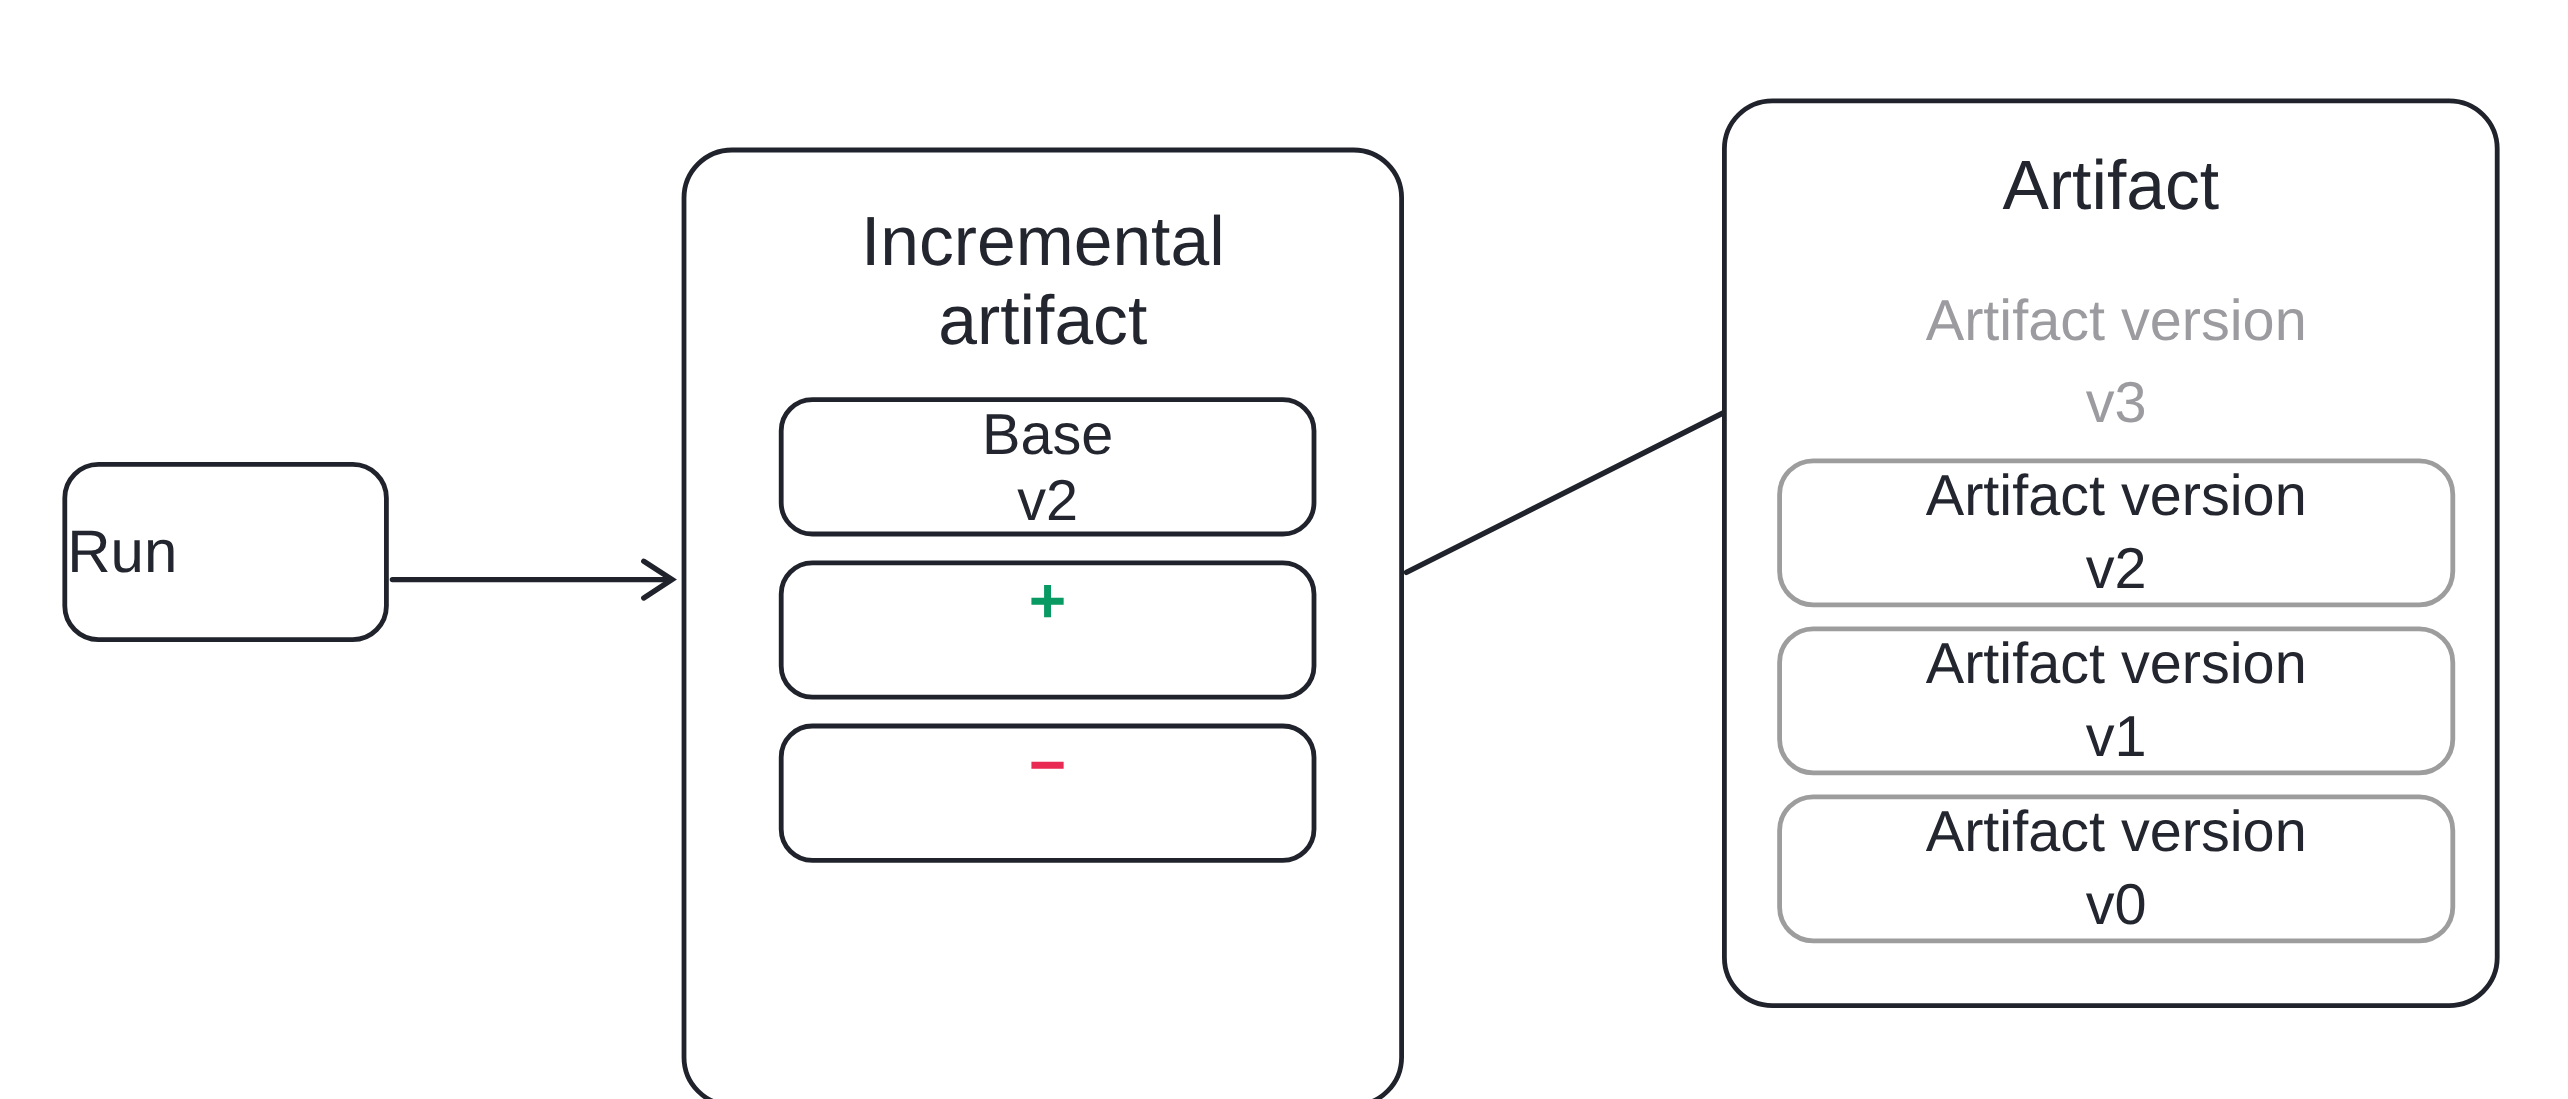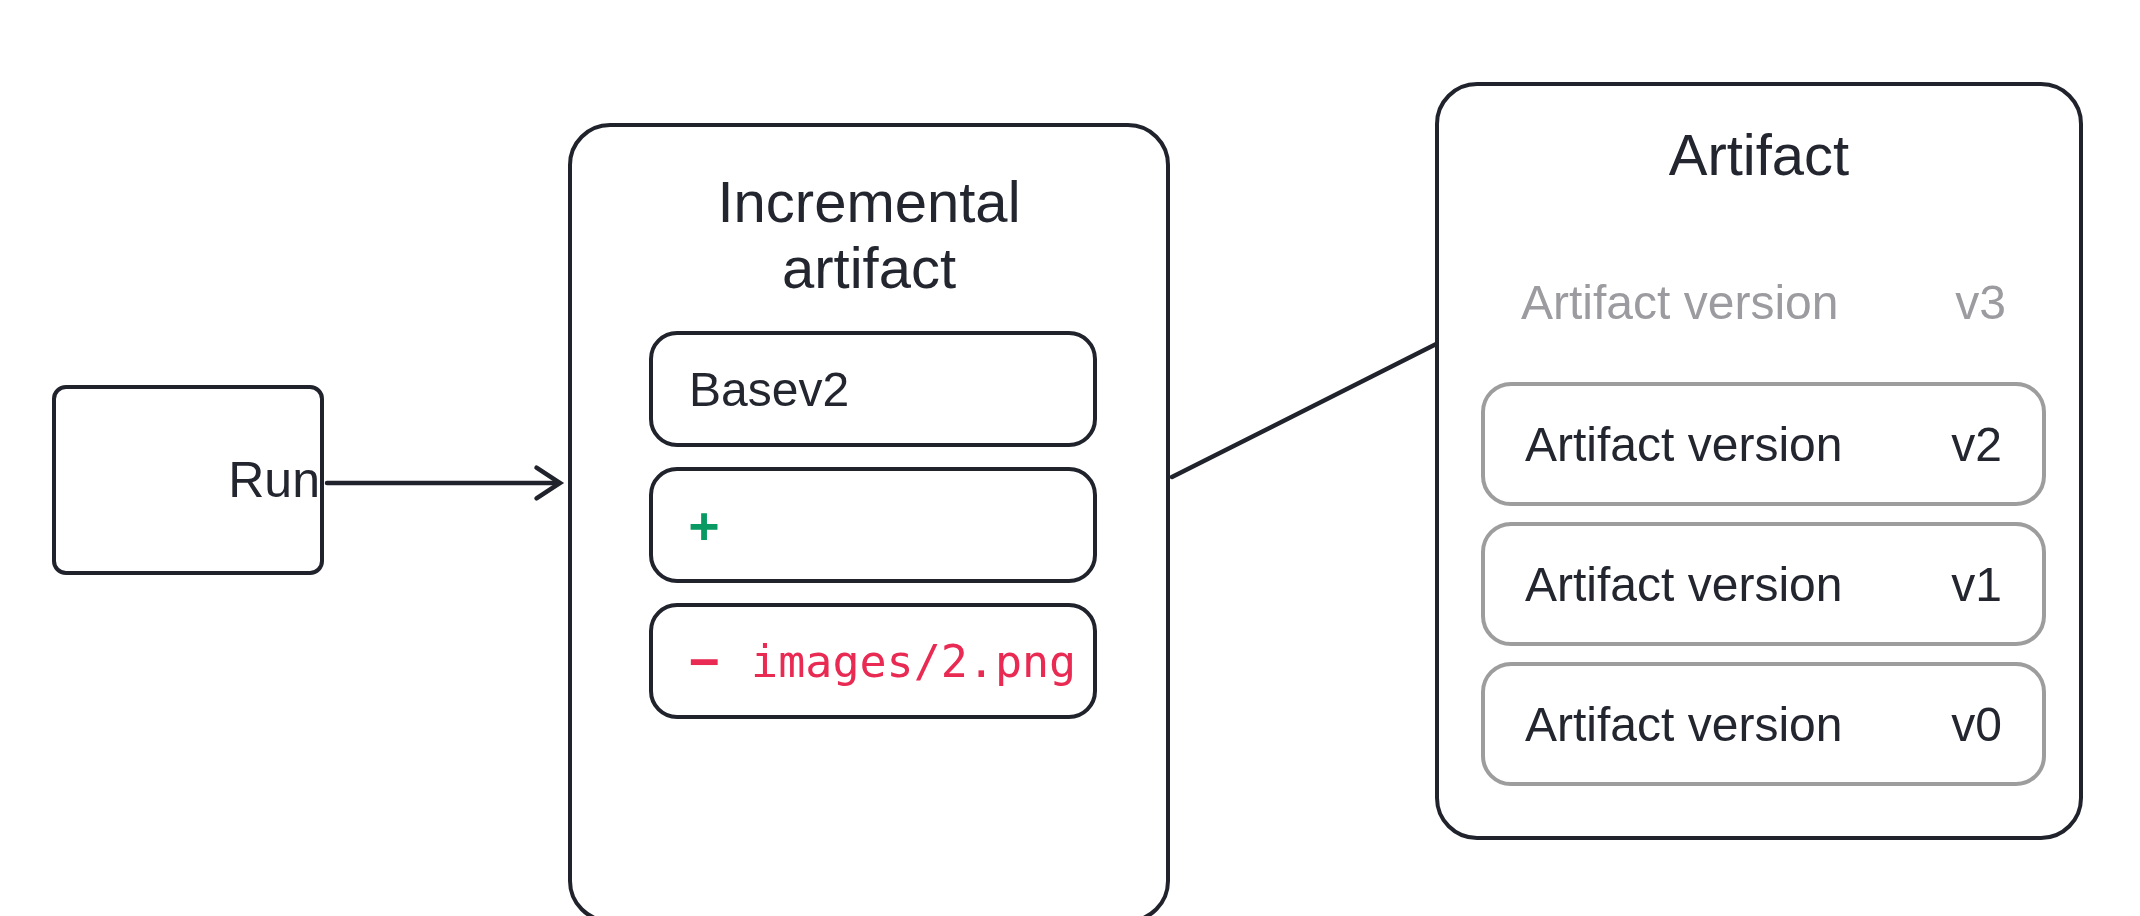--- a/index.html
+++ b/index.html
@@ -5,34 +5,34 @@
   html,body{margin:0;padding:0;background:#ffffff;}
   body{font-family:"Liberation Sans", sans-serif;}
   .canvas{position:relative;width:2140px;height:916px;background:#ffffff;overflow:hidden;}
 
   .arrows{position:absolute;left:0;top:0;}
   .arrow-line{stroke:#20232c;stroke-width:4.5;fill:none;stroke-linecap:round;}
   .arrow-head{stroke:#20232c;stroke-width:4.5;fill:none;stroke-linecap:round;stroke-linejoin:miter;}
   .dashed-rect{stroke:#9d9d9d;stroke-width:4.5;stroke-dasharray:27 17;fill:none;}
 
   .node{position:absolute;background:#ffffff;border:4px solid #20232c;box-sizing:border-box;}
-  .run-node{left:52px;top:385px;width:272px;height:190px;border-radius:14px;
-            display:flex;align-items:center;justify-content:flex-end;}
+  .run-node{left:52px;top:385px;width:272px;height:150px;border-radius:30px;
+            display:flex;align-items:center;justify-content:flex-start;}
   .run-label{font-size:50px;color:#23262f;}
 
   .incremental-node{left:568px;top:123px;width:602px;height:800px;border-radius:42px;}
   .artifact-node{left:1435px;top:82px;width:648px;height:758px;border-radius:42px;}
 
   .node-title{position:absolute;left:0;right:0;text-align:center;
               font-size:58px;line-height:66px;color:#23262f;}
   .incremental-node .node-title{top:42px;}
   .artifact-node .node-title{top:36px;}
   .title-line{display:block;}
 
-  .row{position:absolute;display:flex;align-items:center;background:#ffffff;box-sizing:border-box;}
+  .row{position:absolute;display:flex;align-items:center;background:#ffffff;box-sizing:border-box;flex-direction:column;}
 
   .inc-row{left:77px;width:448px;height:116px;border:4px solid #20232c;border-radius:28px;
            font-size:48px;color:#23262f;padding:0 36px;}
   .row-base{top:204px;}
   .row-added{top:340px;justify-content:flex-start;gap:32px;}
   .row-removed{top:476px;justify-content:flex-start;gap:32px;}
 
   .mono{font-family:"DejaVu Sans Mono", monospace;font-size:45px;}
   .sign{font-family:"DejaVu Sans Mono", monospace;font-size:50px;font-weight:bold;}
   .green{color:#089a62;}
@@ -70,21 +70,20 @@
     </div>
     <div class="row inc-row row-base">
       <span class="row-label">Base</span>
       <span class="row-version">v2</span>
     </div>
     <div class="row inc-row row-added">
       <span class="sign green">+</span>
     </div>
     <div class="row inc-row row-removed">
       <span class="sign red">−</span>
-      <span class="mono red">images/2.png</span>
     </div>
   </div>
 
   <div class="node artifact-node">
     <div class="node-title">Artifact</div>
     <div class="row art-row row-pending">
       <span class="row-label">Artifact version</span>
       <span class="row-version">v3</span>
     </div>
     <div class="row art-row row-v2">

